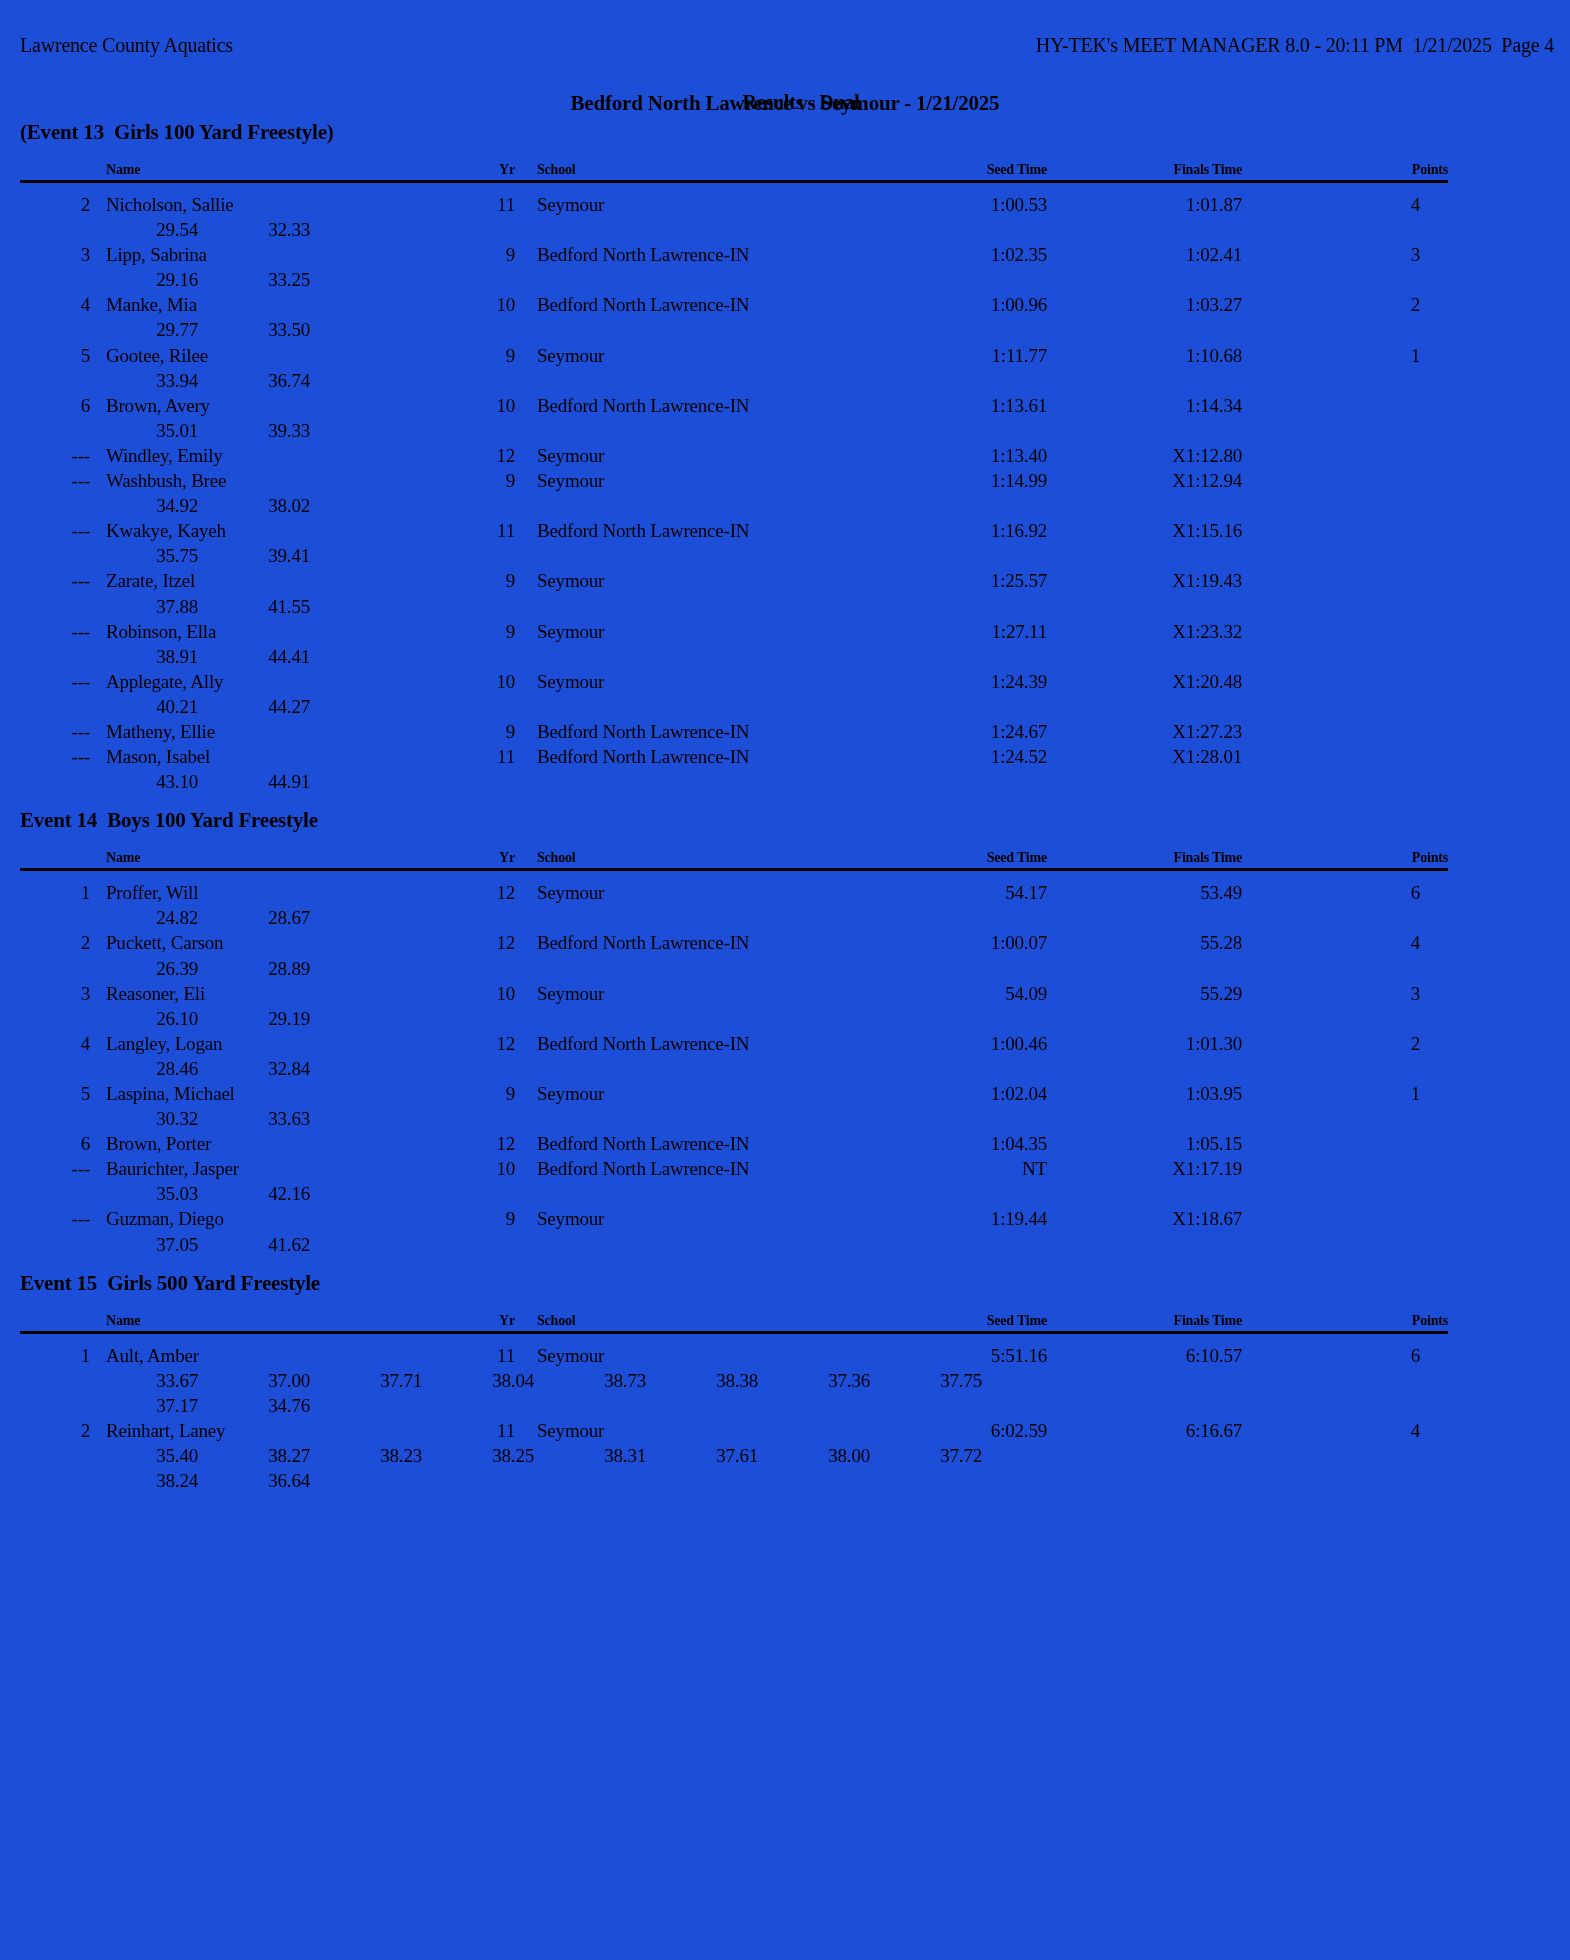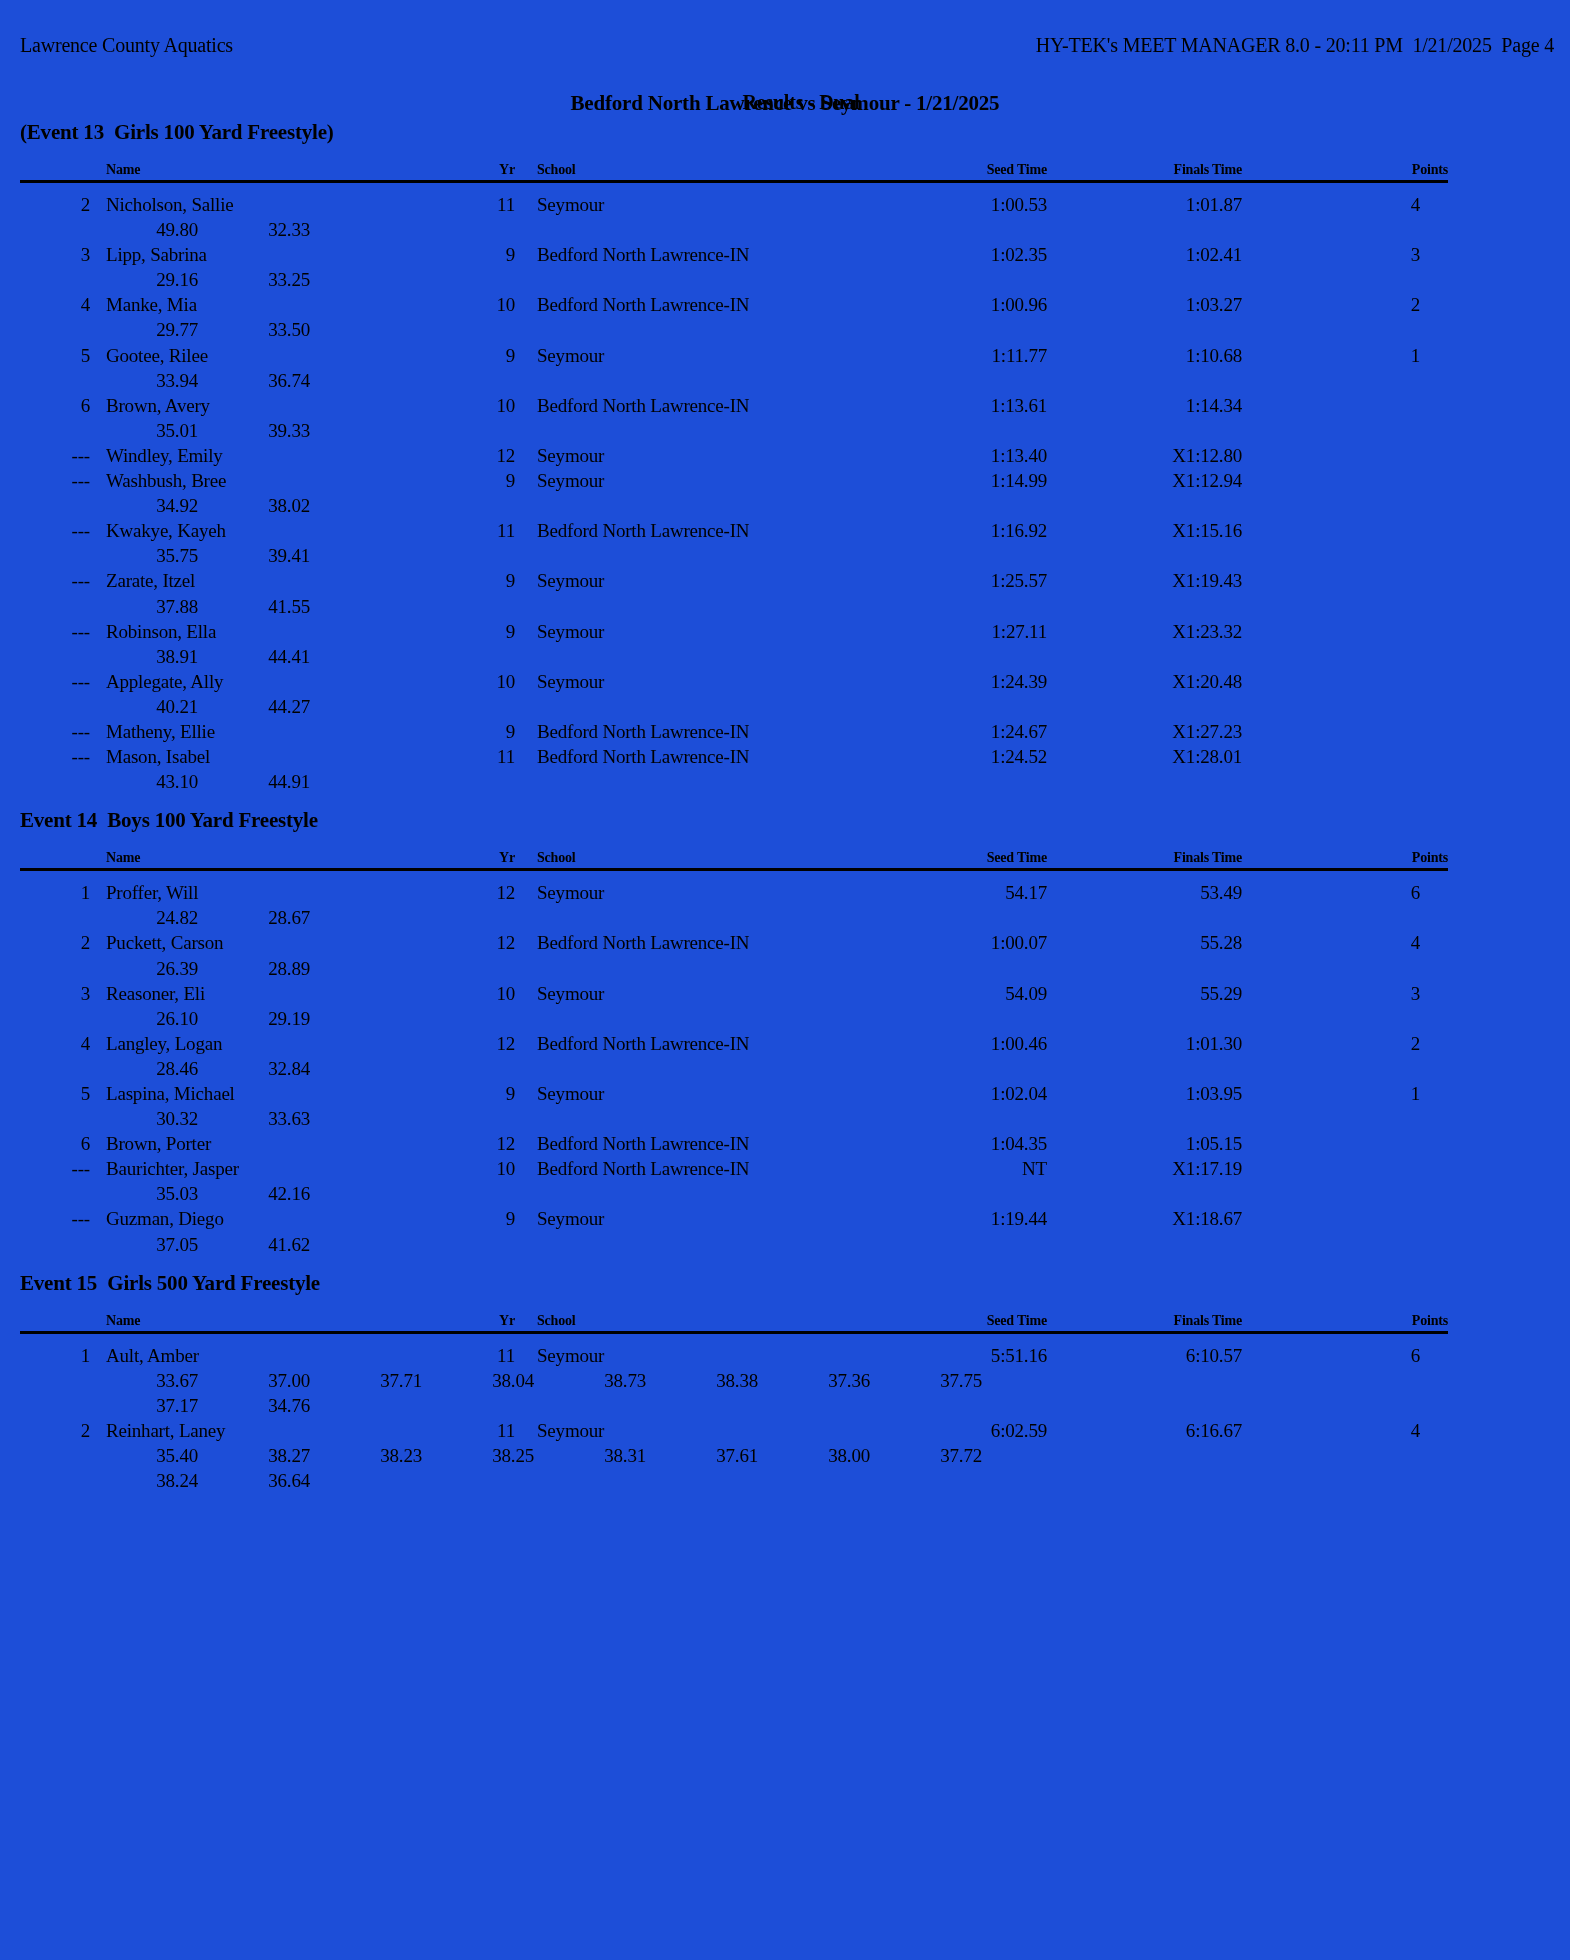--- a/index.html
+++ b/index.html
@@ -86,21 +86,21 @@
           <div class="row">
             <div class="c-rank">2</div>
             <div class="c-name">Nicholson, Sallie</div>
             <div class="c-yr">11</div>
             <div class="c-school">Seymour</div>
             <div class="c-seed">1:00.53</div>
             <div class="c-finals">1:01.87</div>
             <div class="c-points">4</div>
           </div>
           <div class="splits-row">
-            <div class="split-cell">49.80</div>
+            <div class="split-cell">29.54</div>
             <div class="split-cell">32.33</div>
           </div>
           <div class="row">
             <div class="c-rank">3</div>
             <div class="c-name">Lipp, Sabrina</div>
             <div class="c-yr">9</div>
             <div class="c-school">Bedford North Lawrence-IN</div>
             <div class="c-seed">1:02.35</div>
             <div class="c-finals">1:02.41</div>
             <div class="c-points">3</div>

